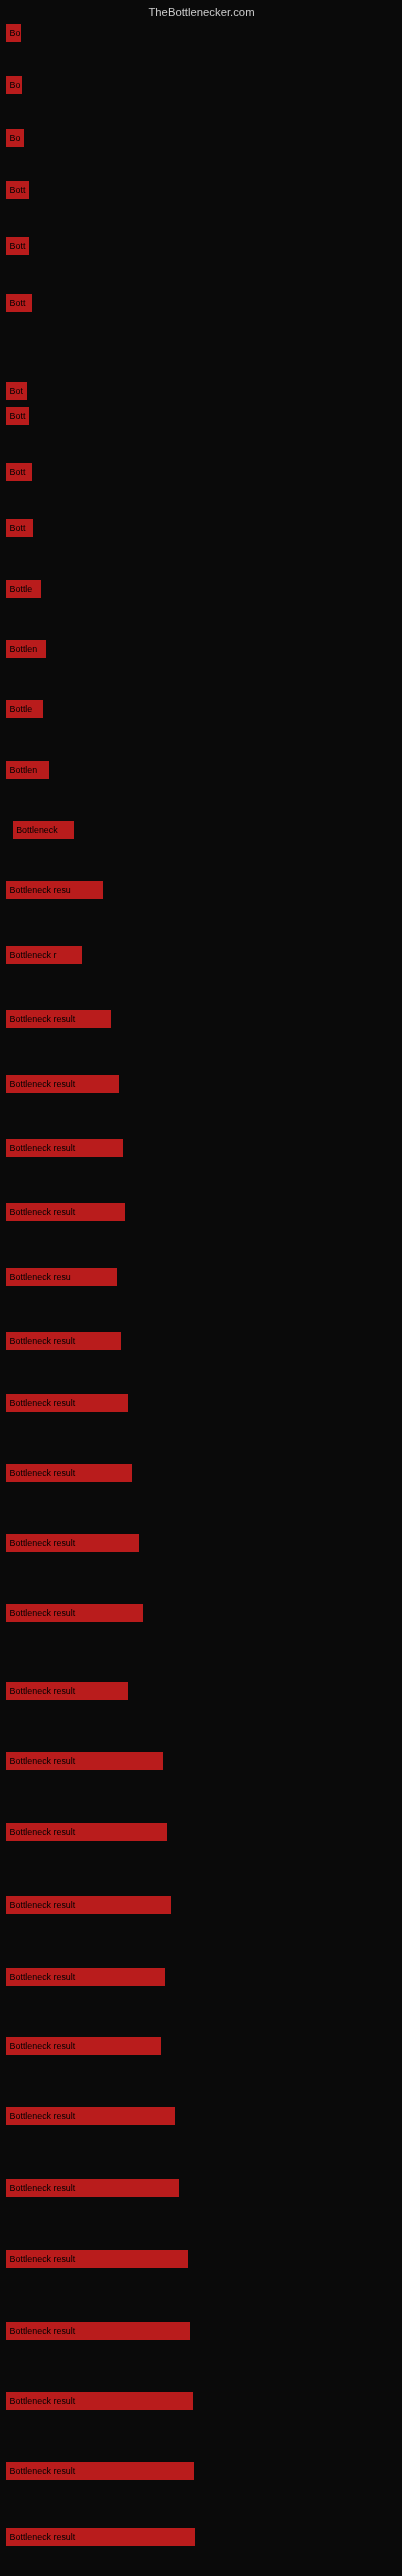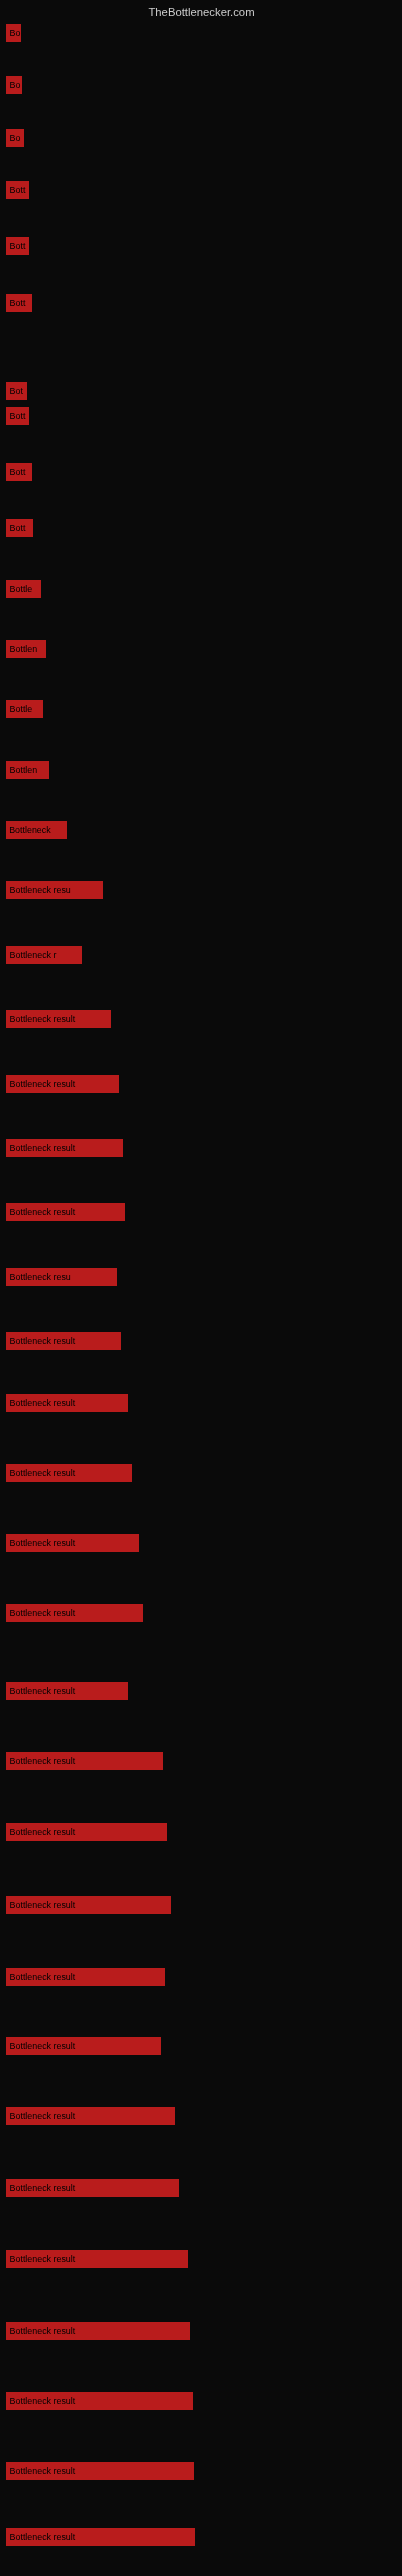--- a/index.html
+++ b/index.html
@@ -81,21 +81,21 @@
     </div>
     <div class="bar-container" style="top: 640px; left: 6.4px; position: absolute;">
       <div class="bar" style="width: 40px;">Bottlen</div>
     </div>
     <div class="bar-container" style="top: 700px; left: 6.4px; position: absolute;">
       <div class="bar" style="width: 37px;">Bottle</div>
     </div>
     <div class="bar-container" style="top: 761px; left: 6.4px; position: absolute;">
       <div class="bar" style="width: 43px;">Bottlen</div>
     </div>
-    <div class="bar-container" style="top: 821px; left: 6px; position: absolute; border-radius: 6px;">
+    <div class="bar-container" style="top: 821px; left: 13px; position: absolute; border-radius: 6px;">
       <div class="bar" style="width: 61px;">Bottleneck</div>
     </div>
     <div class="bar-container" style="top: 881px; left: 6.4px; position: absolute;">
       <div class="bar" style="width: 97px;">Bottleneck resu</div>
     </div>
     <div class="bar-container" style="top: 946px; left: 6.4px; position: absolute;">
       <div class="bar" style="width: 76px;">Bottleneck r</div>
     </div>
     <div class="bar-container" style="top: 1010px; left: 6.4px; position: absolute;">
       <div class="bar" style="width: 105px;">Bottleneck result</div>

